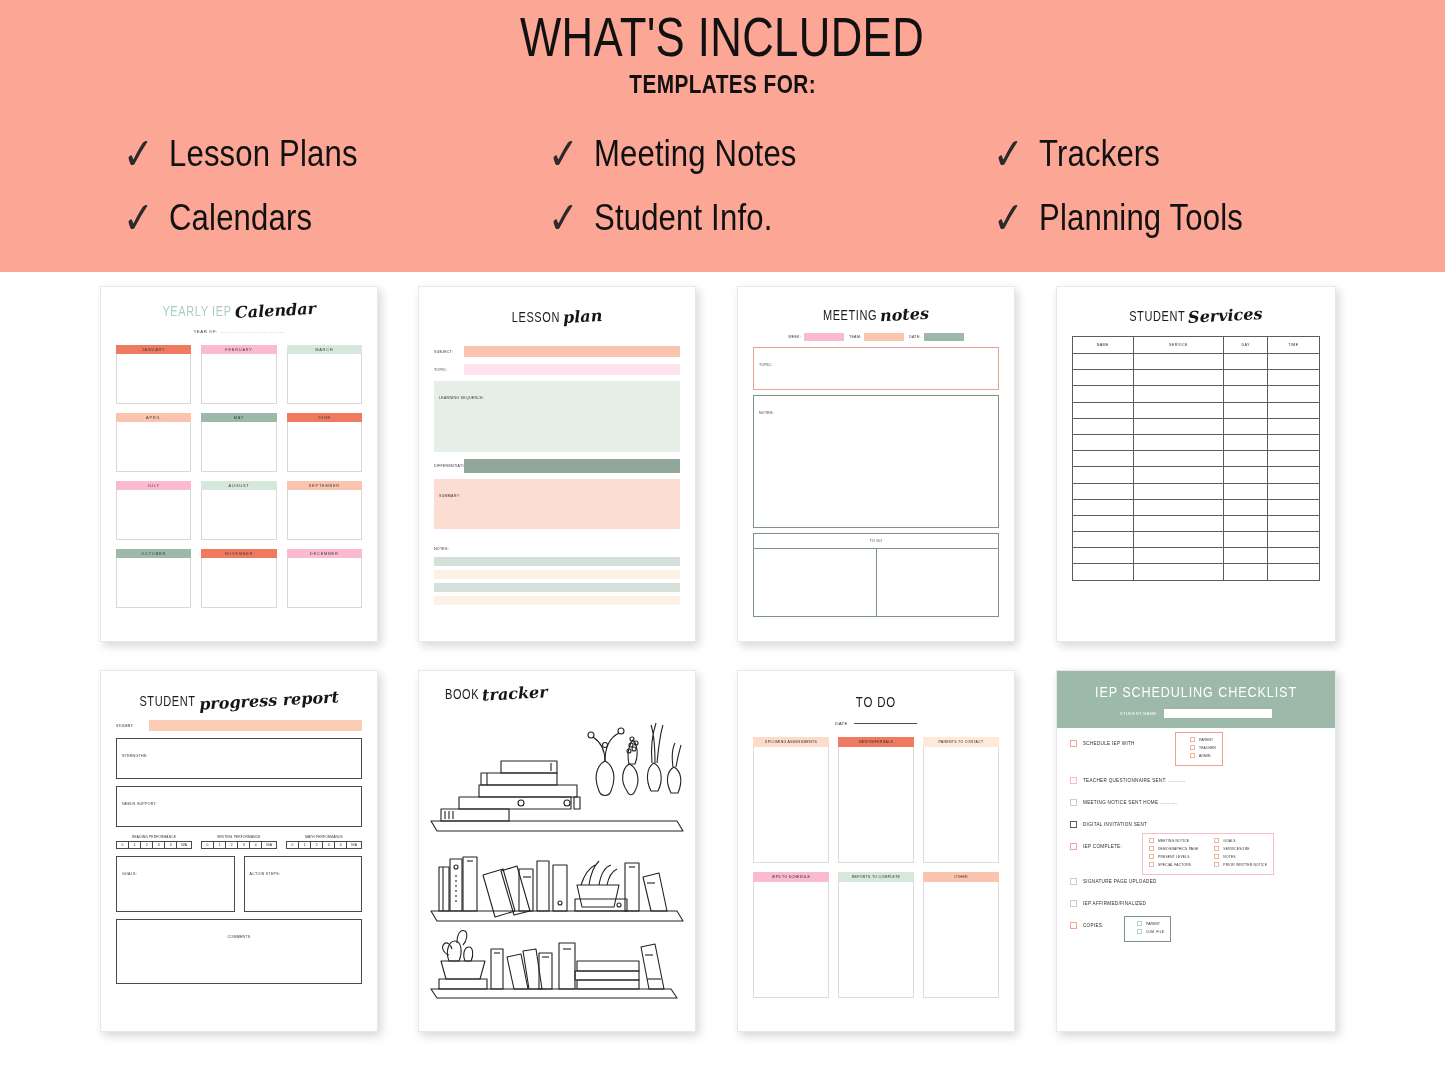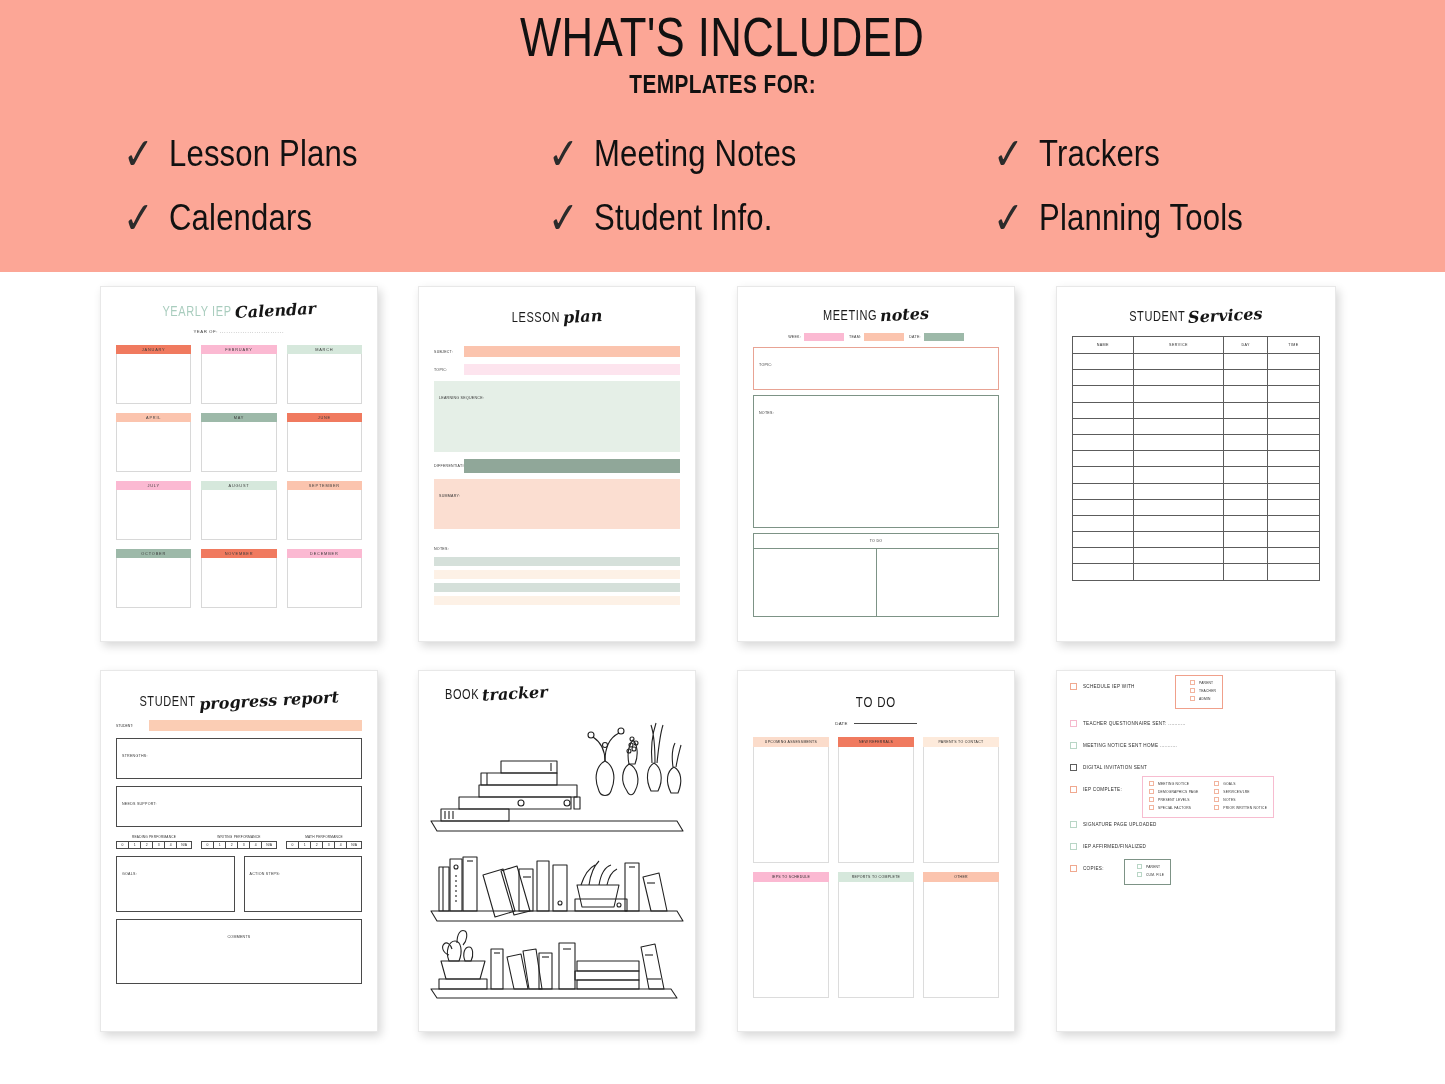--- a/index.html
+++ b/index.html
@@ -654,20 +654,27 @@
           <div class="td-cell">
             <div class="td-head" style="background: rgb(251, 196, 174);">OTHER</div>
             <div class="td-body"></div>
           </div>
         </div>
     </div>
   </div>
 
   <div class="card row2 col4 chk-card">
     <div class="sheet">
+      <div class="chk-banner">
+        <h2>IEP SCHEDULING CHECKLIST</h2>
+        <div class="chk-sn">
+          <span class="lbl">STUDENT NAME:</span>
+          <span class="fld"></span>
+        </div>
+      </div>
       <div class="chk-body" id="chk-body">
           <div class="chk-item" style="margin-bottom: 30px;">
             <span class="cb peach"></span>
             <span class="chk-txt">SCHEDULE IEP WITH</span>
             <div class="subbox " style="left: 105px; top: -8px; padding-left: 14px;">
               <div>
                 <div class="sub-i">
                   <span class="sub-cb "></span>
                   <span class="sub-t">PARENT</span>
                 </div>

